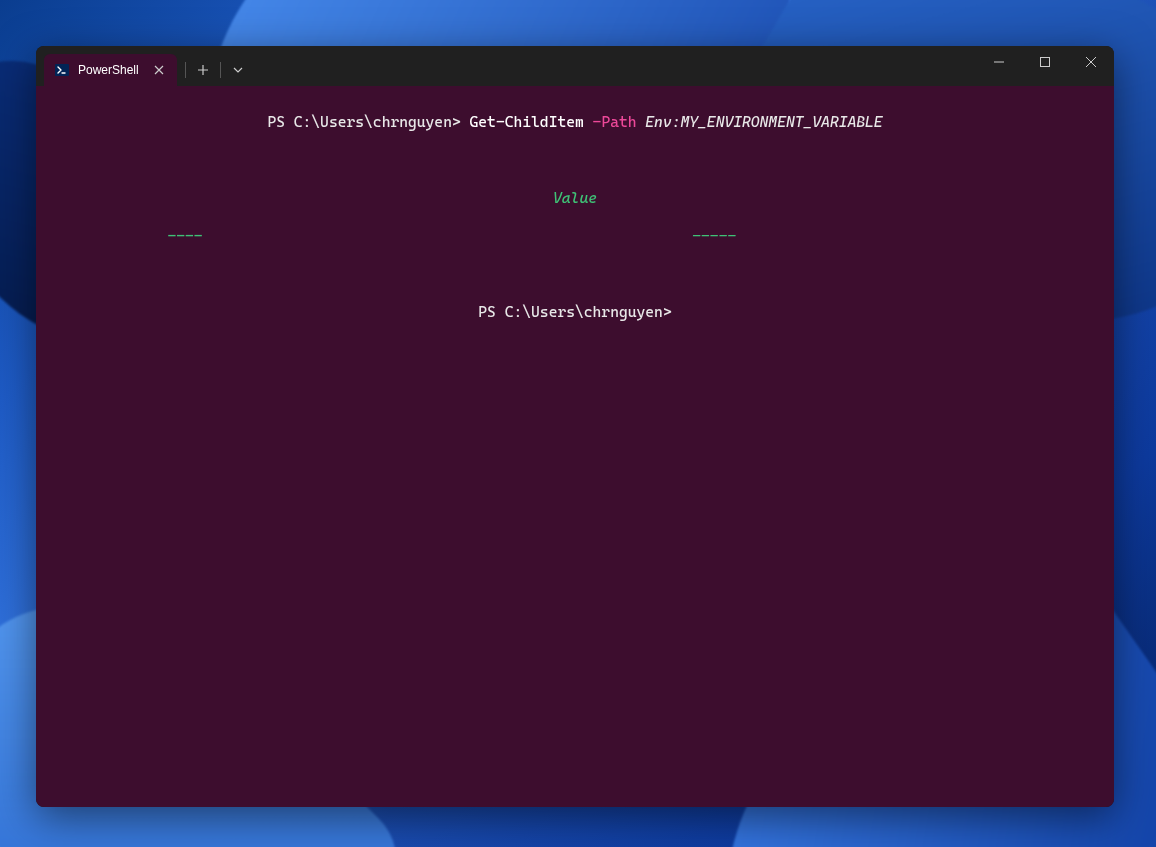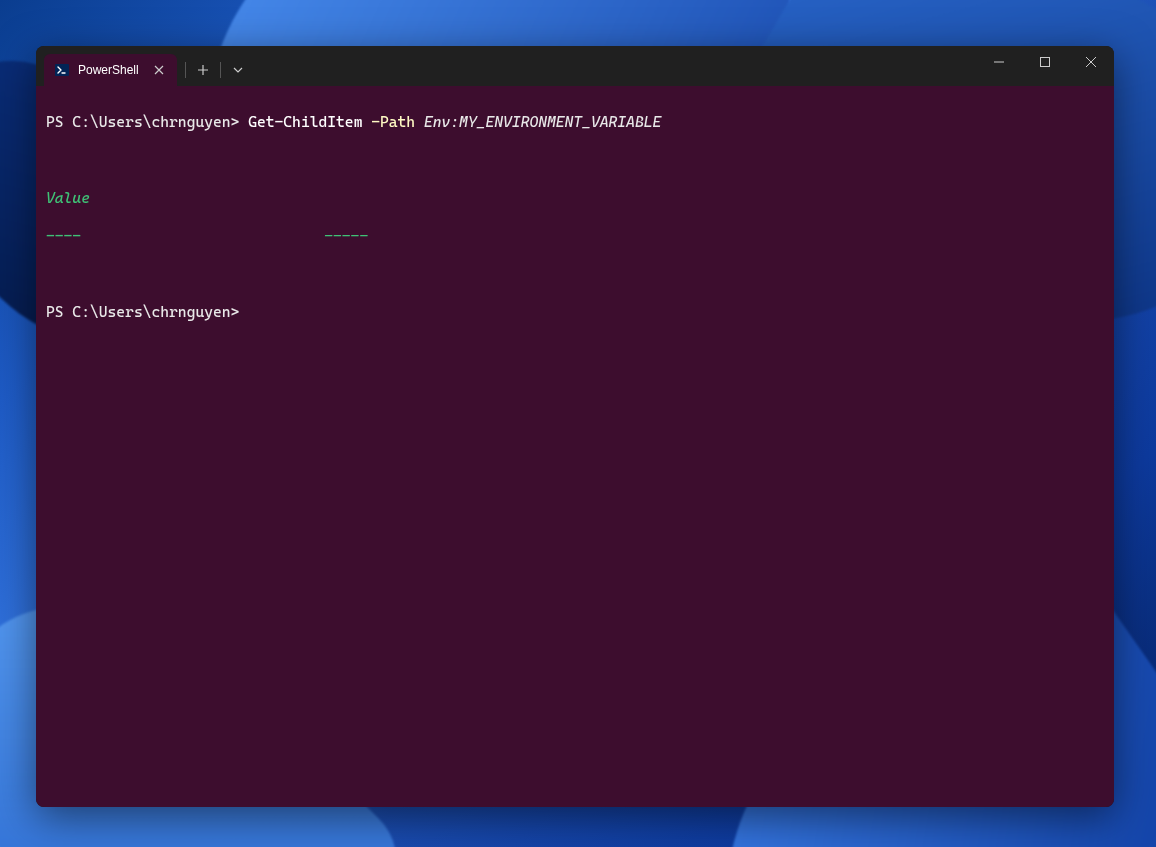--- a/index.html
+++ b/index.html
@@ -35,20 +35,21 @@
       left: 36px;
       top: 46px;
       width: 1078px;
       height: 761px;
       background: #1a1a1a;
       border-radius: 8px;
       box-shadow: 0 10px 40px rgba(0,0,0,0.5);
       display: flex;
       flex-direction: column;
       overflow: hidden;
+      text-align: center;
     }
 
     .titlebar {
       height: 40px;
       background: #202020;
       display: flex;
       align-items: flex-end;
       position: relative;
     }
 
@@ -156,21 +157,21 @@
       font-size: 15px;
       line-height: 19px;
       color: #e8e8e8;
       overflow: hidden;
       white-space: pre;
     }
 
     .line { display: block; }
     .prompt { color: #e8e8e8; }
     .cmdlet { color: #ffffff; }
-    .param { color: #fef9c3; }
+    .param { color: #ec4899; }
     .arg { color: #e8e8e8; font-style: italic; }
     .header { color: #3fc176; }
     
     .output-row { display:flex; }
     .col1 { width: 278px; }
     .col2 { flex:1;font-style:italic; }
   </style>
 </head>
 <body>
 

